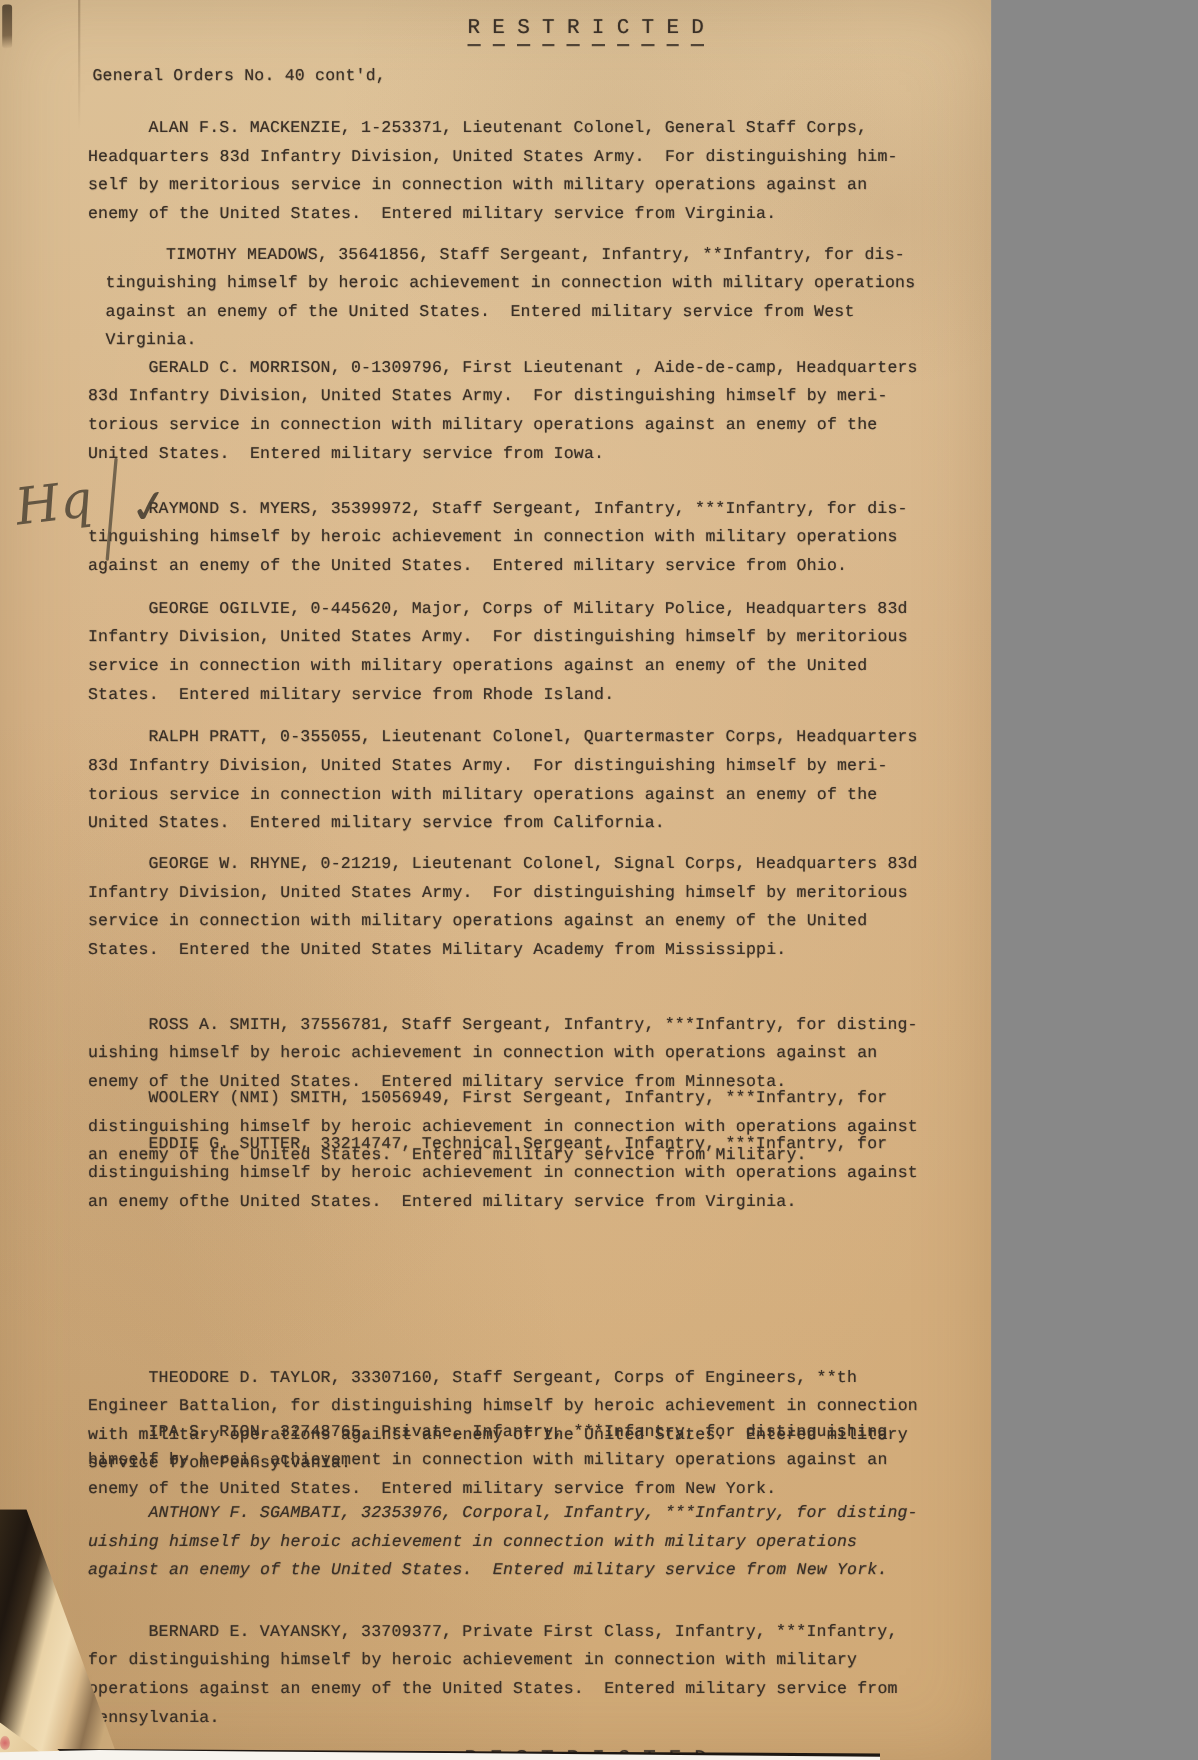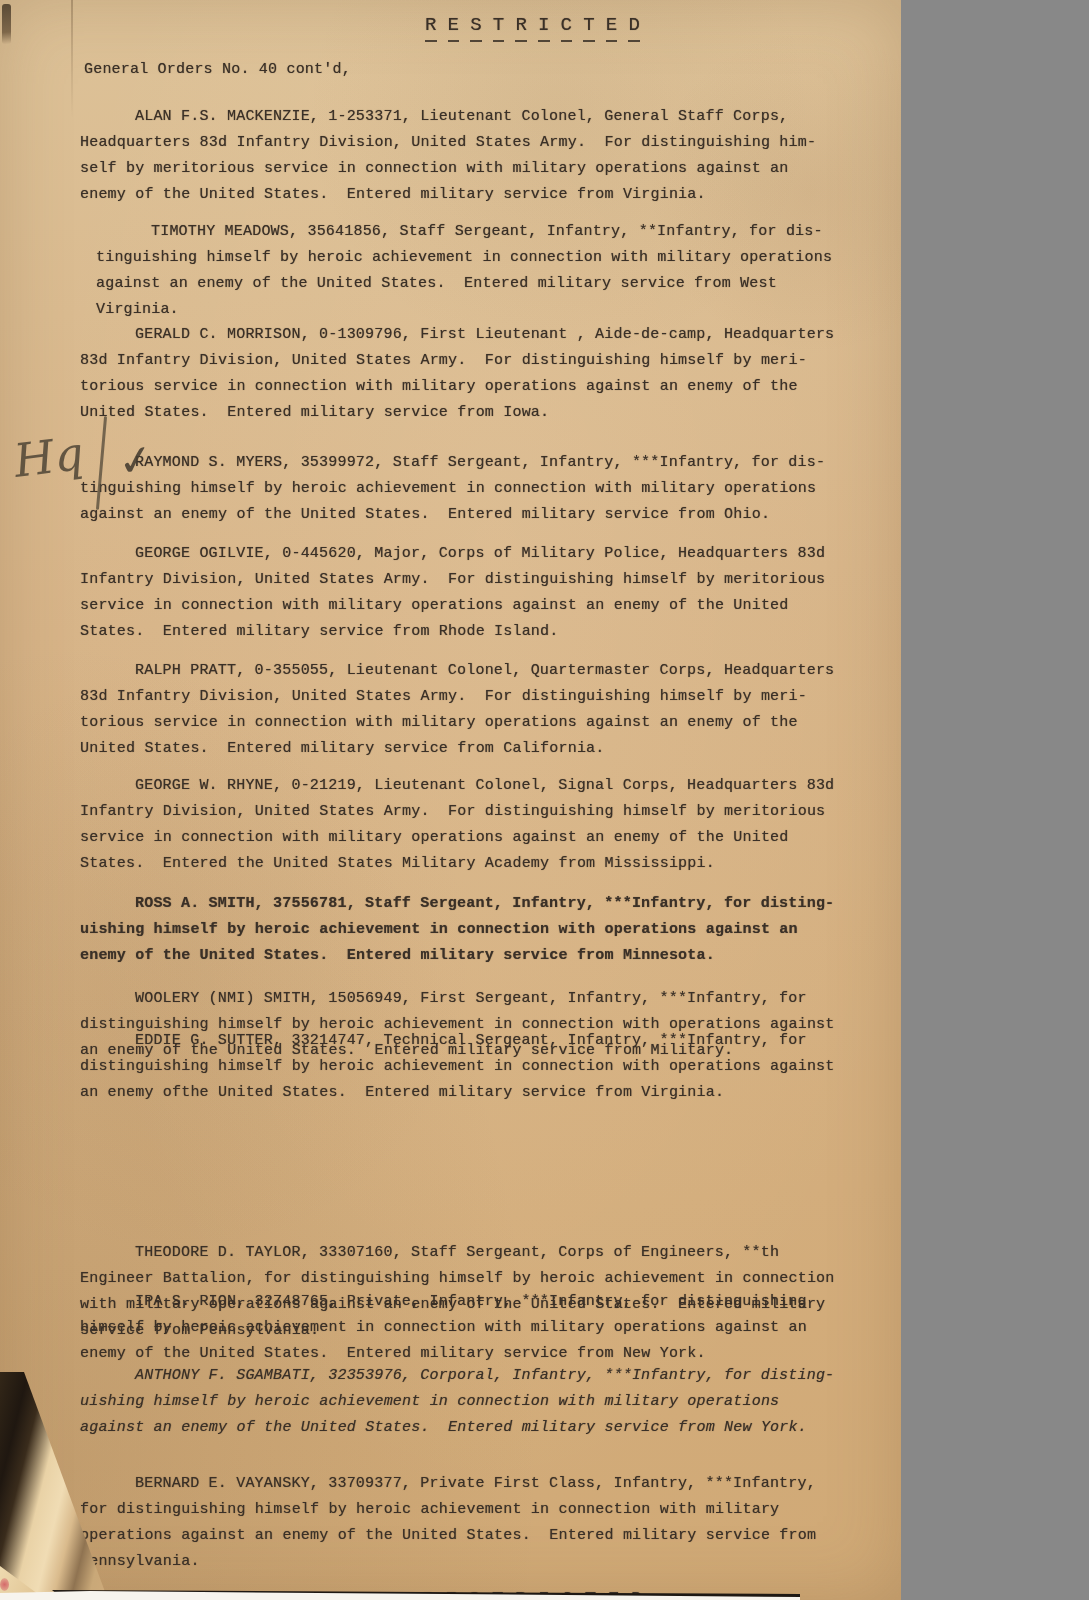--- a/index.html
+++ b/index.html
@@ -137,21 +137,21 @@
 service in connection with military operations against an enemy of the United
 States.  Entered military service from Rhode Island.</div>
       <div class="typed para z2" style="top: 658px;">RALPH PRATT, 0-355055, Lieutenant Colonel, Quartermaster Corps, Headquarters
 83d Infantry Division, United States Army.  For distinguishing himself by meri-
 torious service in connection with military operations against an enemy of the
 United States.  Entered military service from California.</div>
       <div class="typed para z2" style="top: 773px;">GEORGE W. RHYNE, 0-21219, Lieutenant Colonel, Signal Corps, Headquarters 83d
 Infantry Division, United States Army.  For distinguishing himself by meritorious
 service in connection with military operations against an enemy of the United
 States.  Entered the United States Military Academy from Mississippi.</div>
-      <div class="typed para z2" style="top: 891px; font-weight: bold;">ROSS A. SMITH, 37556781, Staff Sergeant, Infantry, ***Infantry, for disting-
+      <div class="typed para z2" style="top: 919px;">ROSS A. SMITH, 37556781, Staff Sergeant, Infantry, ***Infantry, for disting-
 uishing himself by heroic achievement in connection with operations against an
 enemy of the United States.  Entered military service from Minnesota.</div>
       <div class="typed para z2" style="top: 986px;">WOOLERY (NMI) SMITH, 15056949, First Sergeant, Infantry, ***Infantry, for
 distinguishing himself by heroic achievement in connection with operations against
 an enemy of the United States.  Entered military service from Military.</div>
       <div class="typed para z2" style="top: 1028px;">EDDIE G. SUTTER, 33214747, Technical Sergeant, Infantry, ***Infantry, for
 distinguishing himself by heroic achievement in connection with operations against
 an enemy ofthe United States.  Entered military service from Virginia.</div>
       <div class="typed para z2" style="top: 1240px;">THEODORE D. TAYLOR, 33307160, Staff Sergeant, Corps of Engineers, **th
 Engineer Battalion, for distinguishing himself by heroic achievement in connection

